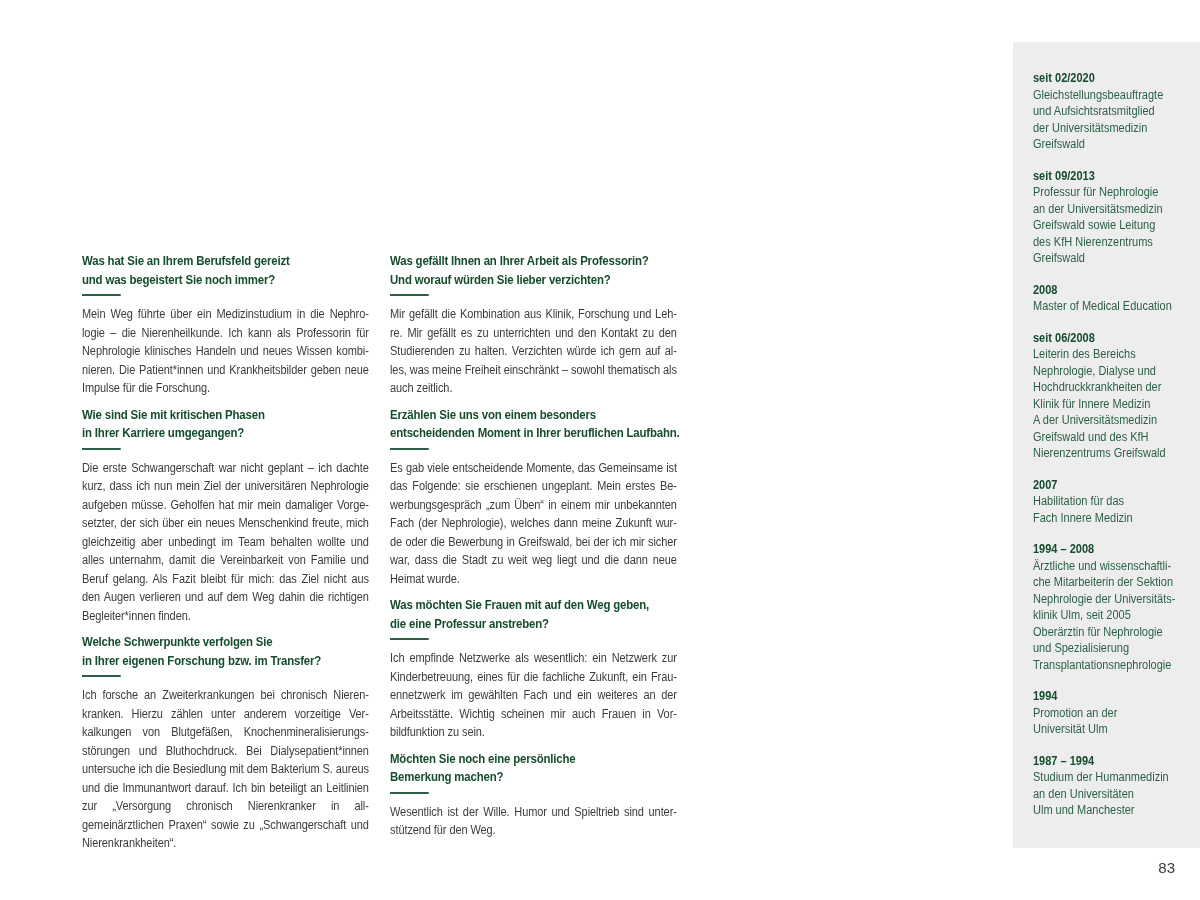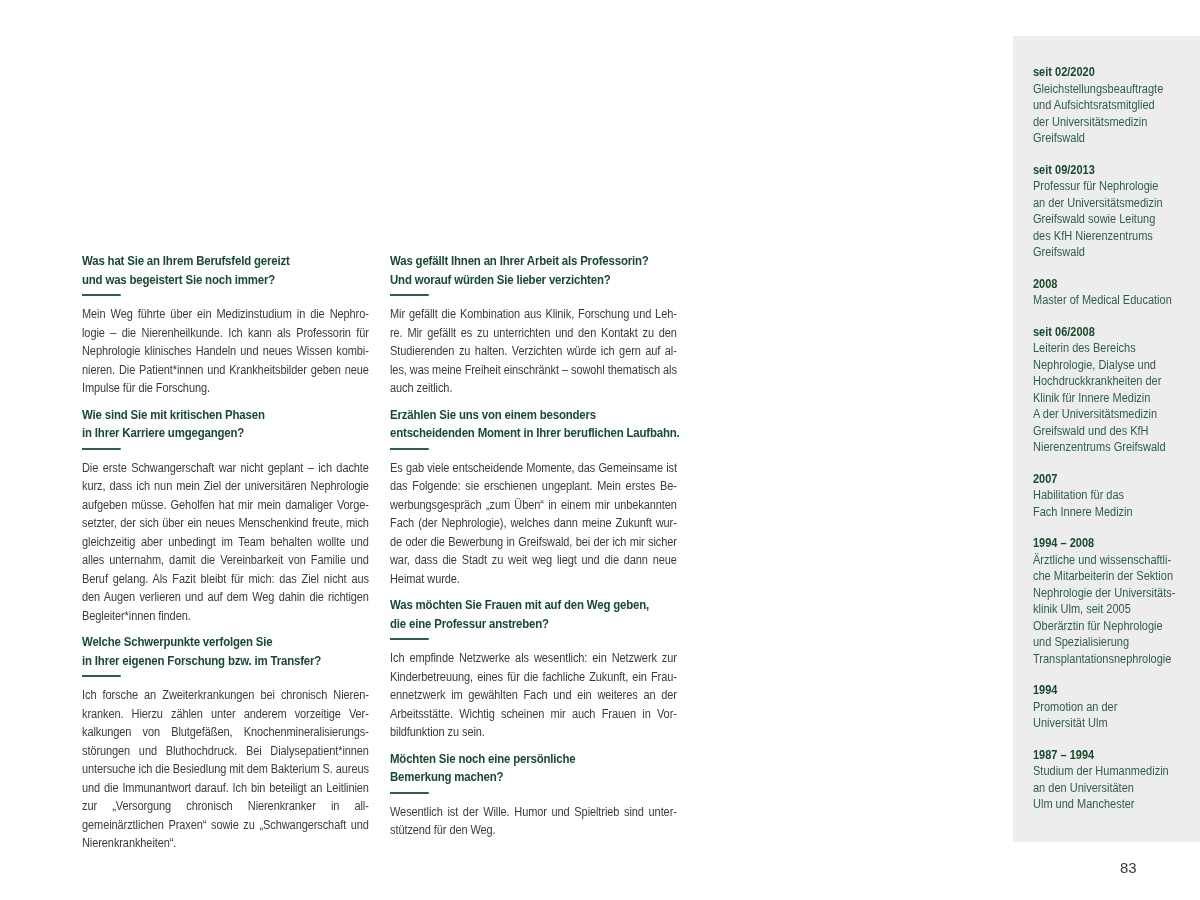--- a/index.html
+++ b/index.html
@@ -31,40 +31,40 @@
     width:44px;height:2px;background:var(--green-mid);
     margin:5px 0 9px 0;border:none;
   }
   .answer{
     margin:0;color:var(--body-text);
     font-size:12.5px;line-height:18.5px;letter-spacing:-0.1px;
     text-align:justify;
   }
   
   .cv{
-    position:absolute;left:1013px;top:36px;width:187px;height:806px;
+    position:absolute;left:1013px;top:42px;width:187px;height:806px;
     background:var(--sidebar-bg);
   }
   .cv-inner{
     position:absolute;left:20px;top:28px;width:200px;
     transform:scaleX(0.88);transform-origin:left top;
   }
   .cv-entry{margin:0 0 15px 0;}
   .cv-period{
     margin:0;color:var(--green-dark);
     font-size:12.5px;font-weight:bold;line-height:16.5px;white-space:pre;
   }
   .cv-details{
     margin:0;color:var(--green-mid);
     font-size:12.5px;line-height:16.5px;white-space:pre;
   }
   
   .page-number{
     position:absolute;left:1120px;top:859px;width:55px;
-    font-size:15px;color:var(--body-text);
+    text-align:right;font-size:15px;color:var(--body-text);
   }
 </style>
 </head>
 <body>
 
 <main>
 
   <section class="col col-left">
     <div class="qa">
       <h3 class="question">Was hat Sie an Ihrem Berufsfeld gereizt

